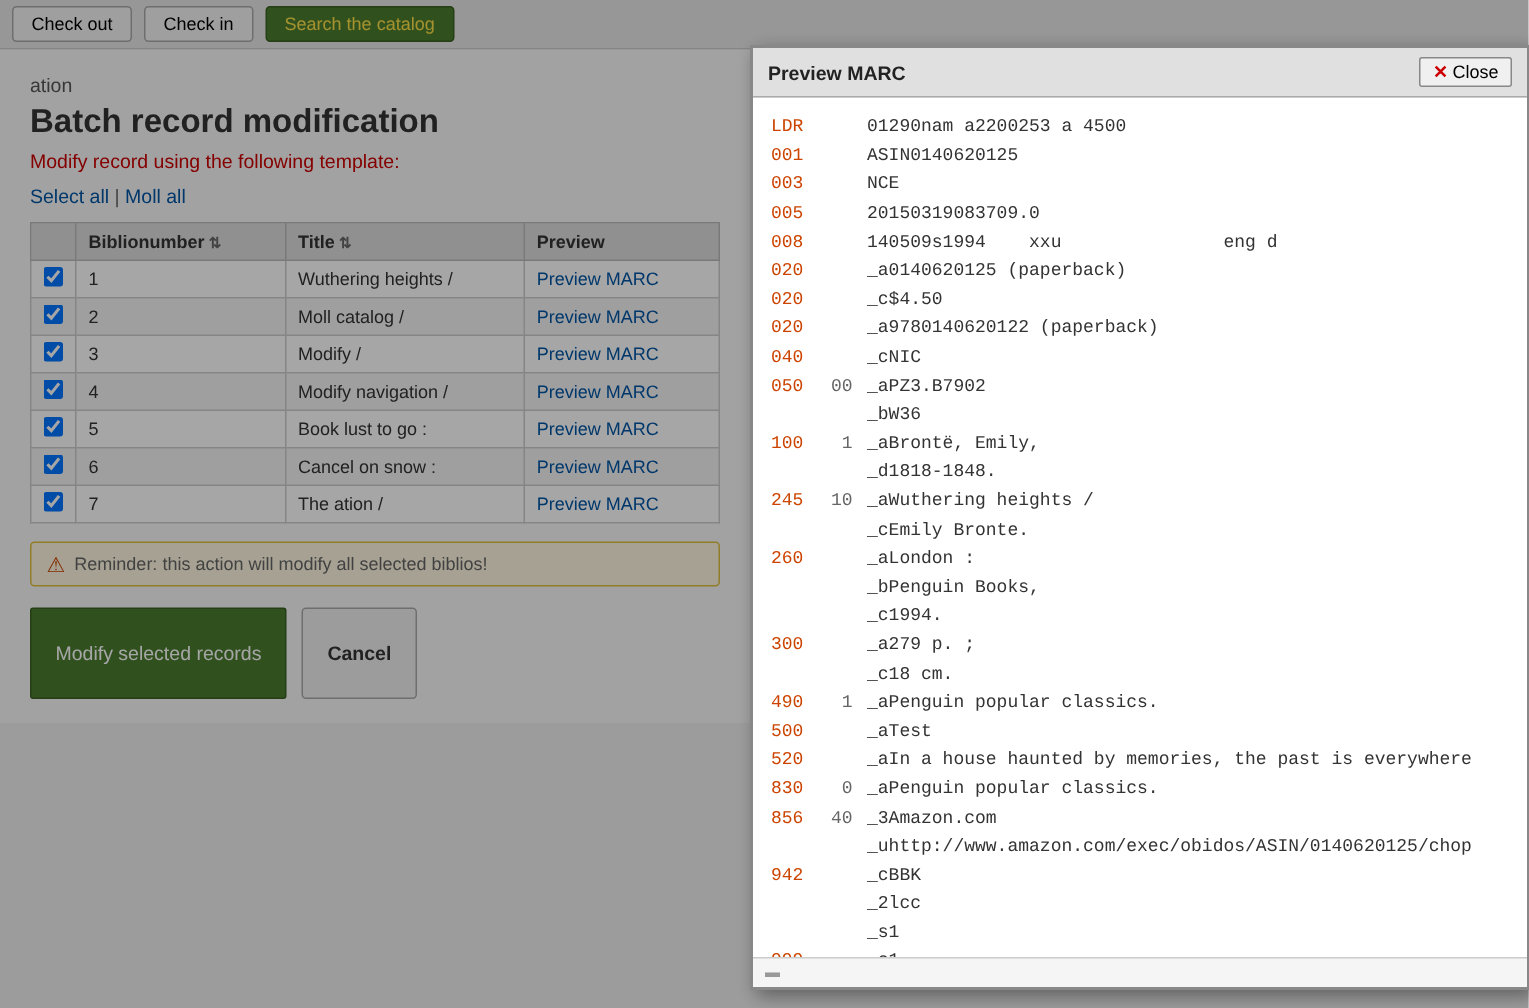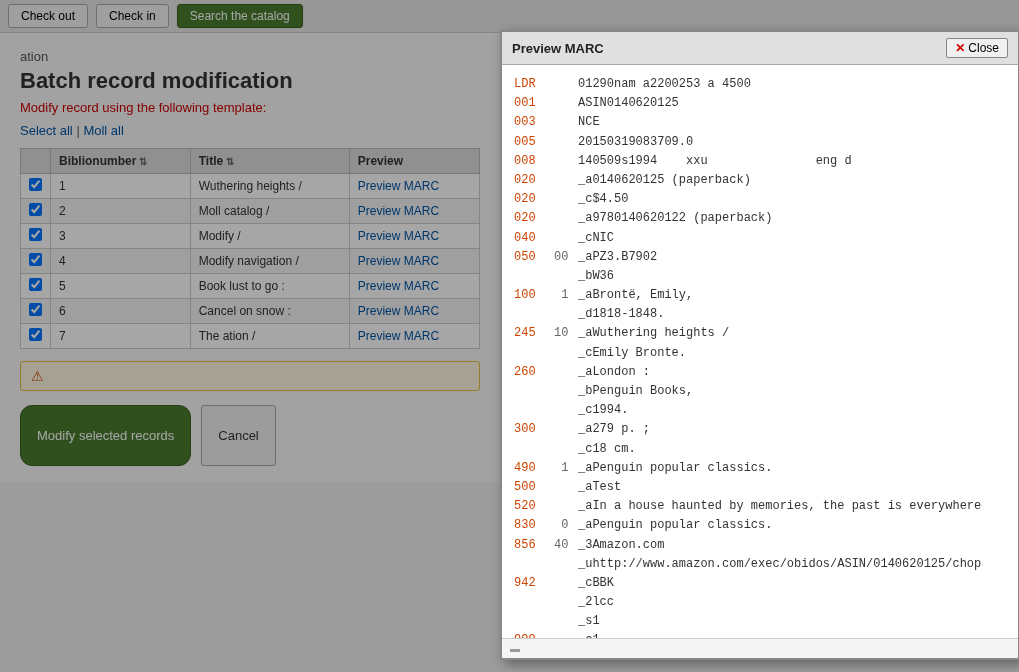--- a/index.html
+++ b/index.html
@@ -22,21 +22,21 @@
     .top-nav button {
       padding: 4px 12px;
       font-size: 12px;
       border: 1px solid #aaa;
       background: #f5f5f5;
       cursor: pointer;
       border-radius: 3px;
     }
     .top-nav button.active {
       background: #4a7c2f;
-      color: #ffffff;
+      color: #fde047;
       border-color: #3a6020;
     }
 
     
     .main-content {
       padding: 16px 20px;
       background: #f9f9f9;
     }
 
     .page-title {
@@ -125,32 +125,33 @@
     .action-buttons {
       margin-top: 14px;
       display: flex;
       gap: 10px;
     }
     .btn-modify {
       padding: 22px 16px;
       background: #4a7c2f;
       color: white;
       border: 1px solid #3a6020;
-      border-radius: 12px;
+      border-radius: 2px;
       font-size: 13px;
       cursor: pointer;
     }
     .btn-cancel {
       padding: 6px 16px;
       background: #f0f0f0;
       color: #333;
       border: 1px solid #aaa;
       border-radius: 3px;
       font-size: 13px;
       cursor: pointer;
+      font-weight: bold;
     }
 
     
     .modal-overlay {
       position: fixed;
       top: 0; left: 0; right: 0; bottom: 0;
       background: rgba(0,0,0,0.35);
       z-index: 100;
     }
 
@@ -298,20 +299,21 @@
           <td><input type="checkbox" checked="" style=""></td>
           <td>7</td>
           <td>The ation /</td>
           <td><a href="#">Preview MARC</a></td>
         </tr>
       </tbody>
   </table>
 
   <div class="reminder-box">
     <span class="warn-icon">⚠</span>
+    <span>Reminder: this action will modify all selected biblios!</span>
   </div>
 
   <div class="action-buttons">
     <button class="btn-modify">Modify selected records</button>
     <button class="btn-cancel">Cancel</button>
   </div>
 </div>
 
 <div class="modal-overlay"></div>
 

